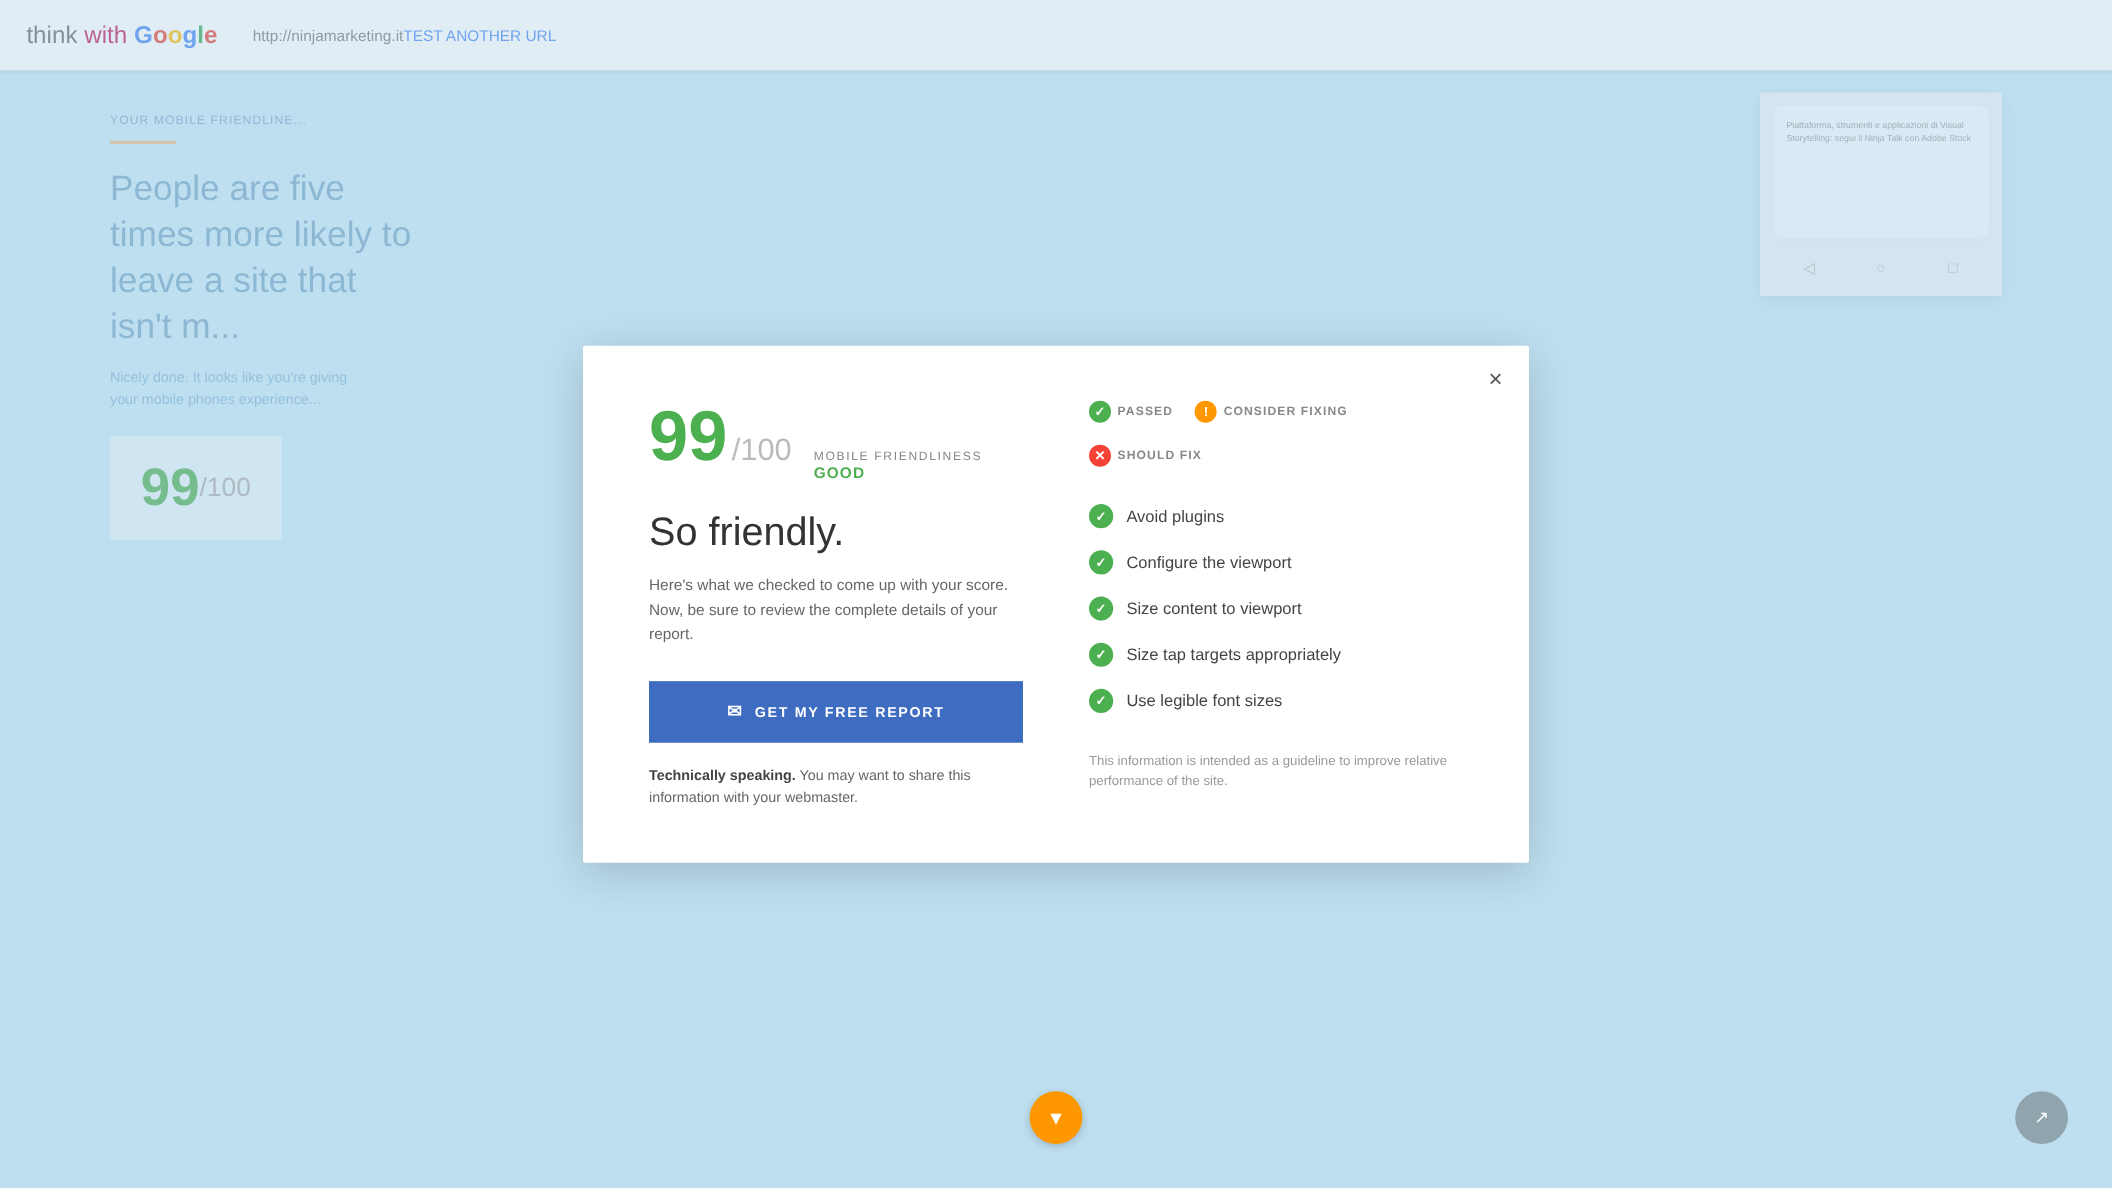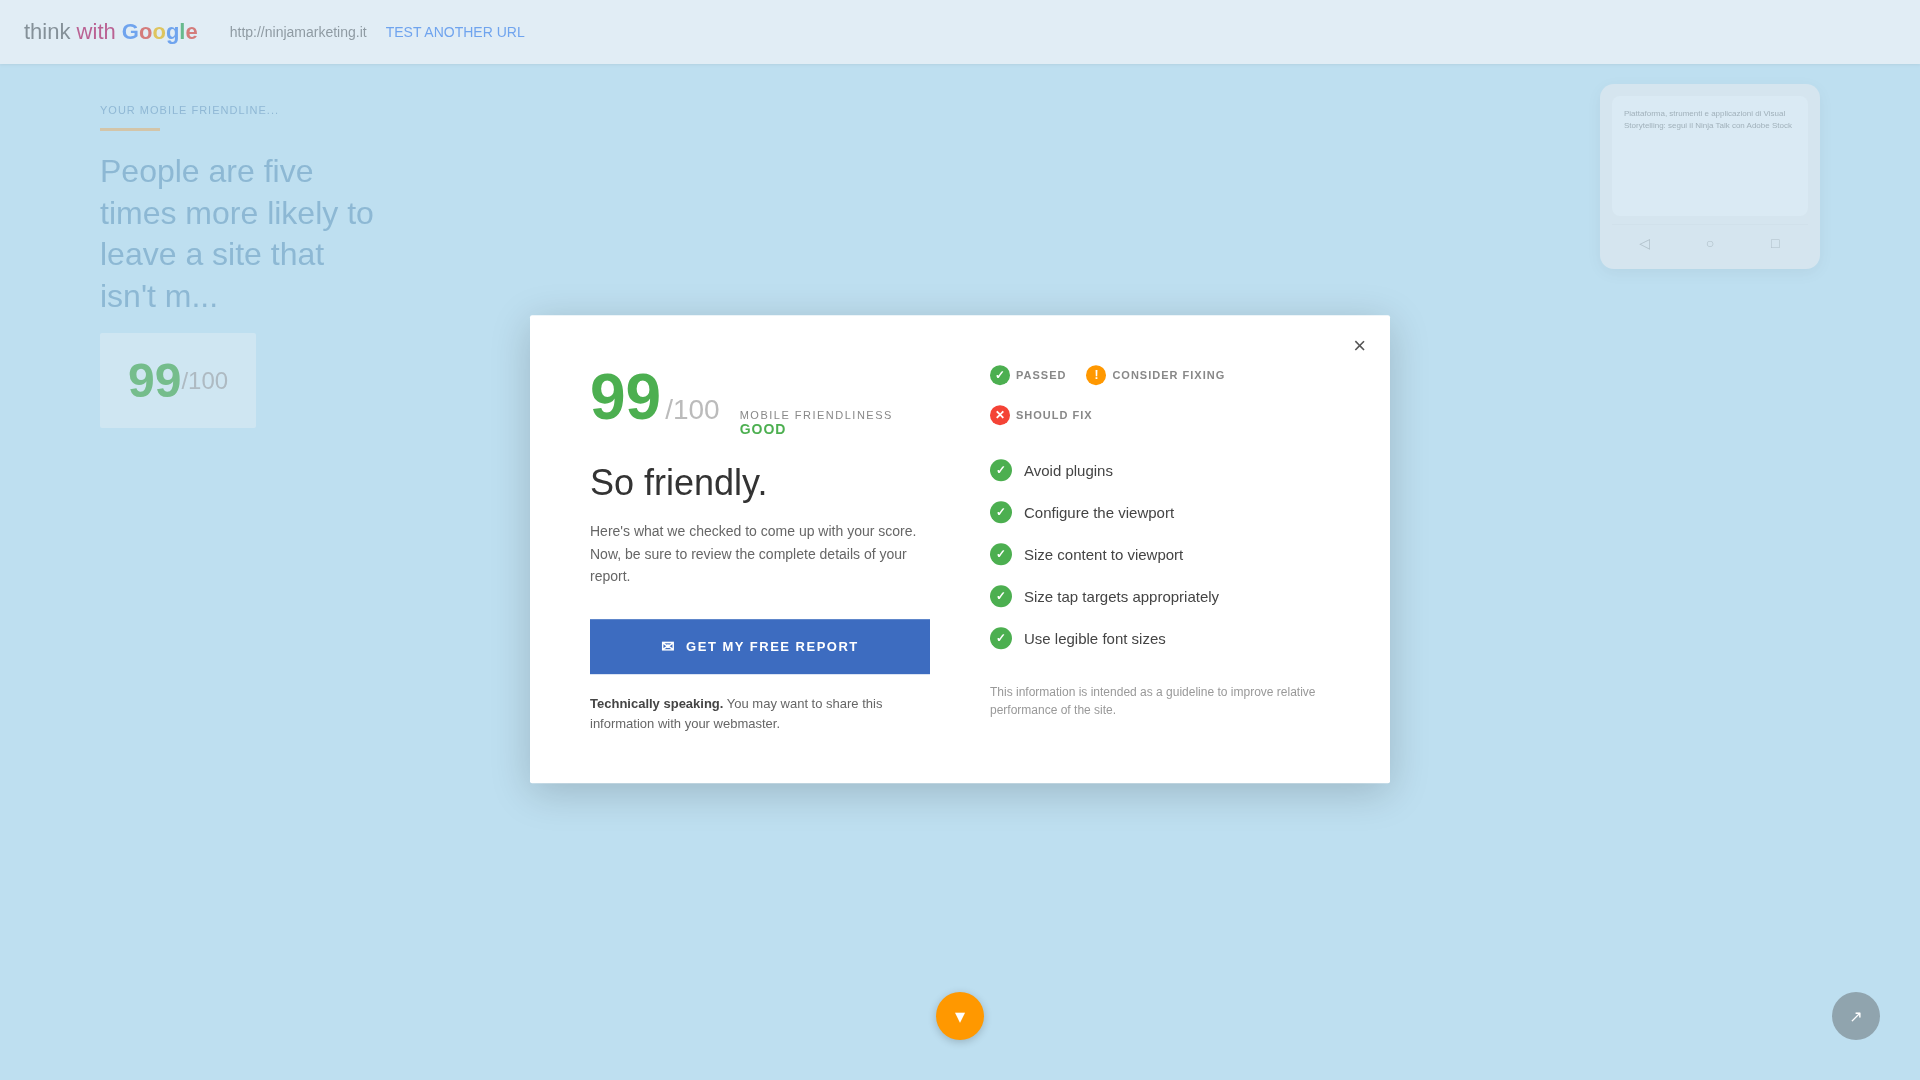--- a/index.html
+++ b/index.html
@@ -40,21 +40,21 @@
     .logo-g { color: #4285F4; font-weight: 700; }
     .logo-l { color: #34A853; font-weight: 700; }
     .logo-e { color: #EA4335; font-weight: 700; }
 
     .header-url {
       margin-left: 32px;
       color: #777;
       font-size: 14px;
     }
     .header-test-link {
-      margin-left: 19px;
+      margin-left: 0;
       color: #4285F4;
       font-size: 14px;
       text-decoration: none;
       cursor: pointer;
     }
     .header-get-report {
       margin-left: auto;
       background: #4285F4;
       color: #fff;
       border: none;
@@ -123,21 +123,21 @@
       color: #aaa;
     }
 
     
     .bg-mobile-preview {
       position: absolute;
       right: 100px;
       top: 20px;
       width: 220px;
       background: #f5f5f5;
-      border-radius: 14px;
+      border-radius: 2px;
       padding: 12px;
       box-shadow: 0 4px 16px rgba(0,0,0,0.1);
       opacity: 0.8;
     }
     .mobile-screen {
       background: #fff;
       border-radius: 8px;
       padding: 12px;
       font-size: 9px;
       color: #888;
@@ -417,20 +417,21 @@
   </div>
   <span class="header-url">http://ninjamarketing.it</span>
   <a class="header-test-link">TEST ANOTHER URL</a>
 </header>
 
 <div class="bg-content">
   <div class="bg-left">
     <div class="bg-title">YOUR MOBILE FRIENDLINE...</div>
     <div class="bg-orange-line"></div>
     <div class="bg-heading">People are five times more likely to leave a site that isn't m...</div>
+    <div class="bg-body">Nicely done. It looks like you're giving your mobile phones experience...</div>
     <div class="bg-score-card">
       <span class="bg-score-num">99</span>
       <span class="bg-score-denom">/100</span>
     </div>
   </div>
 
   <div class="bg-mobile-preview">
     <div class="mobile-screen">
       <div style="font-size:8px;color:#888;line-height:1.5;">
         <span>Piattaforma, strumenti e applicazioni di Visual</span><br>

